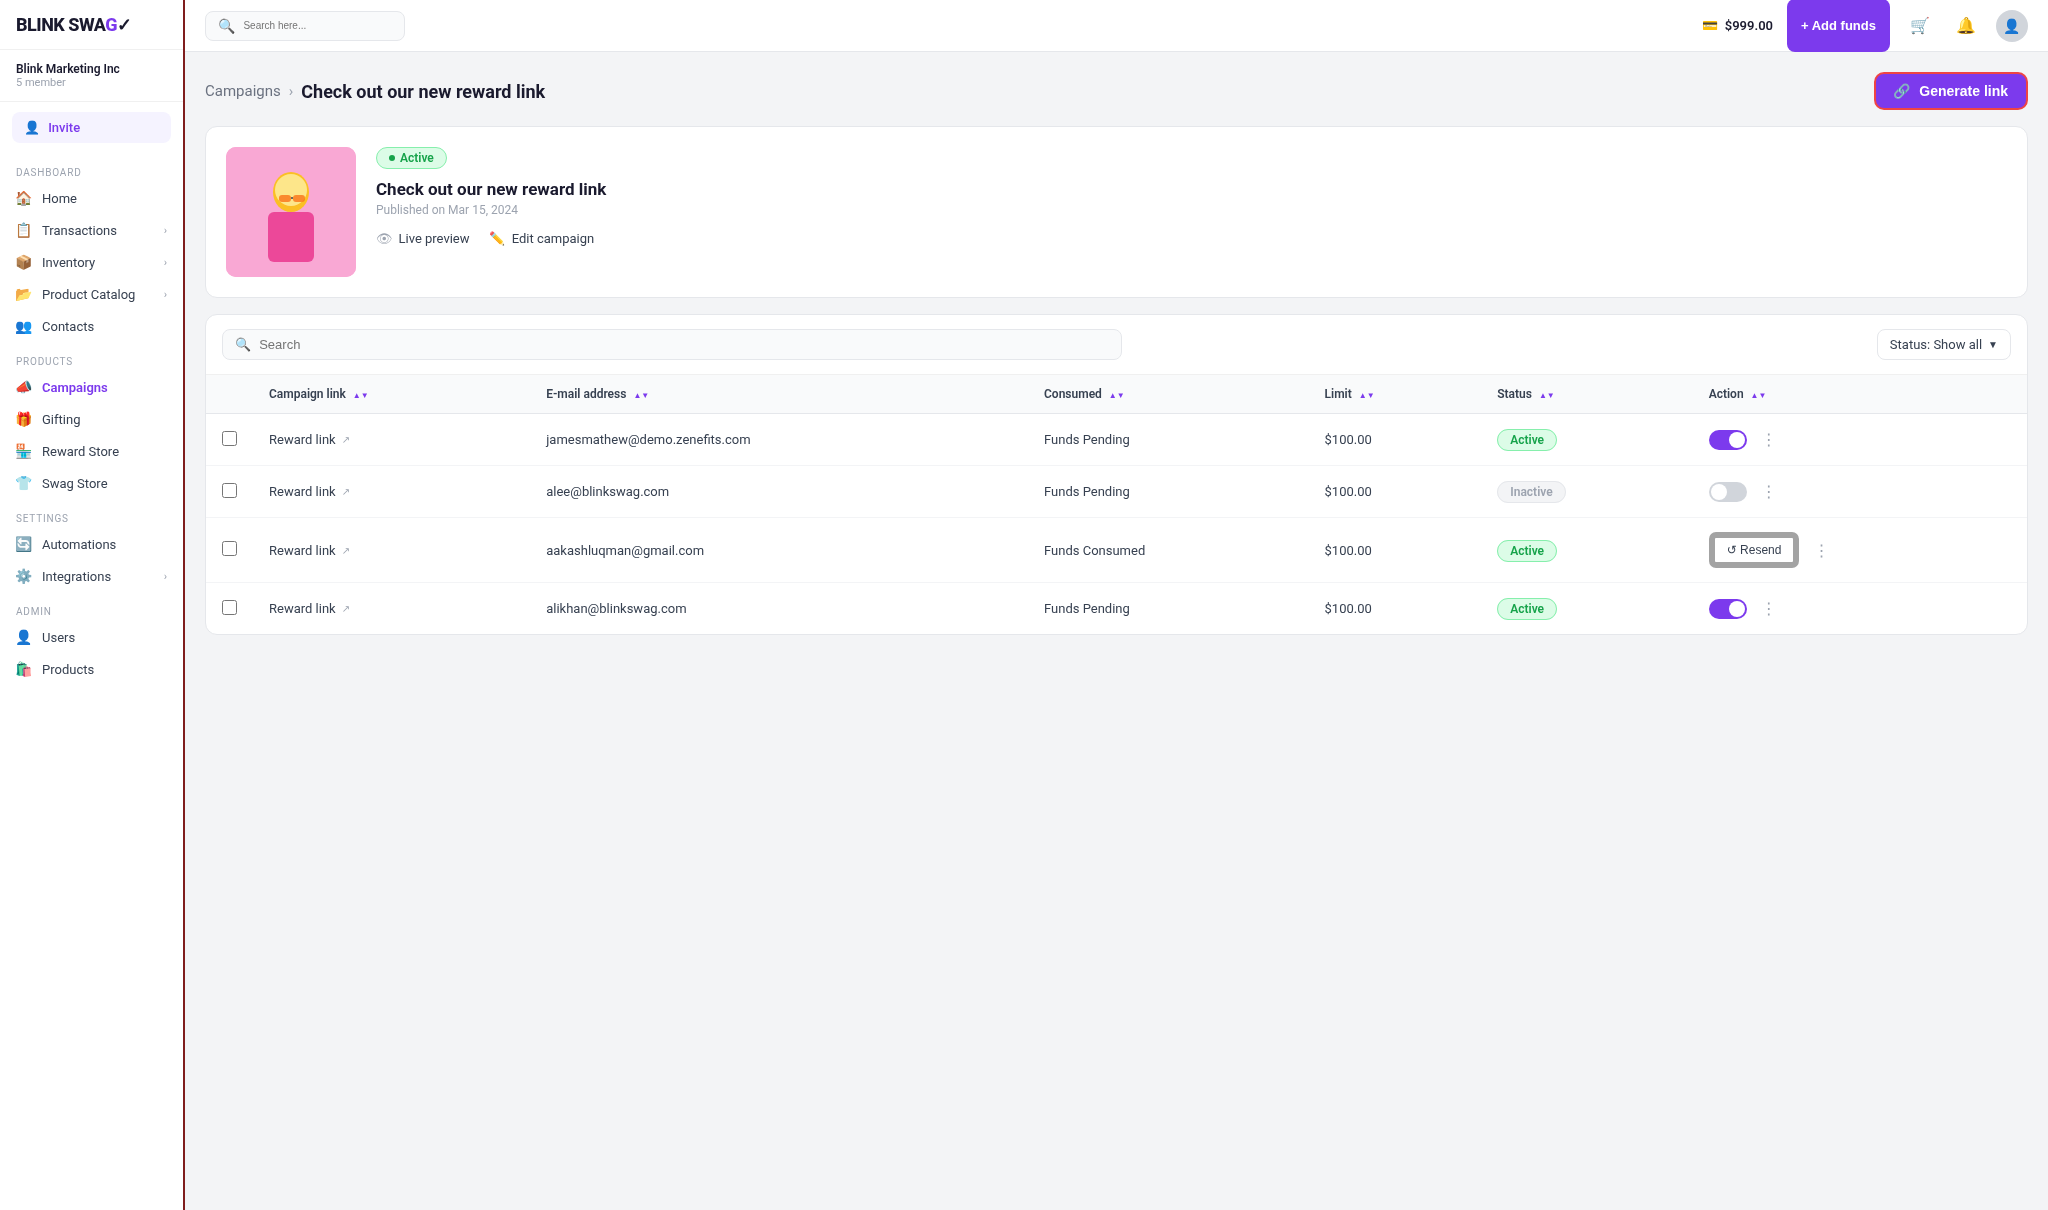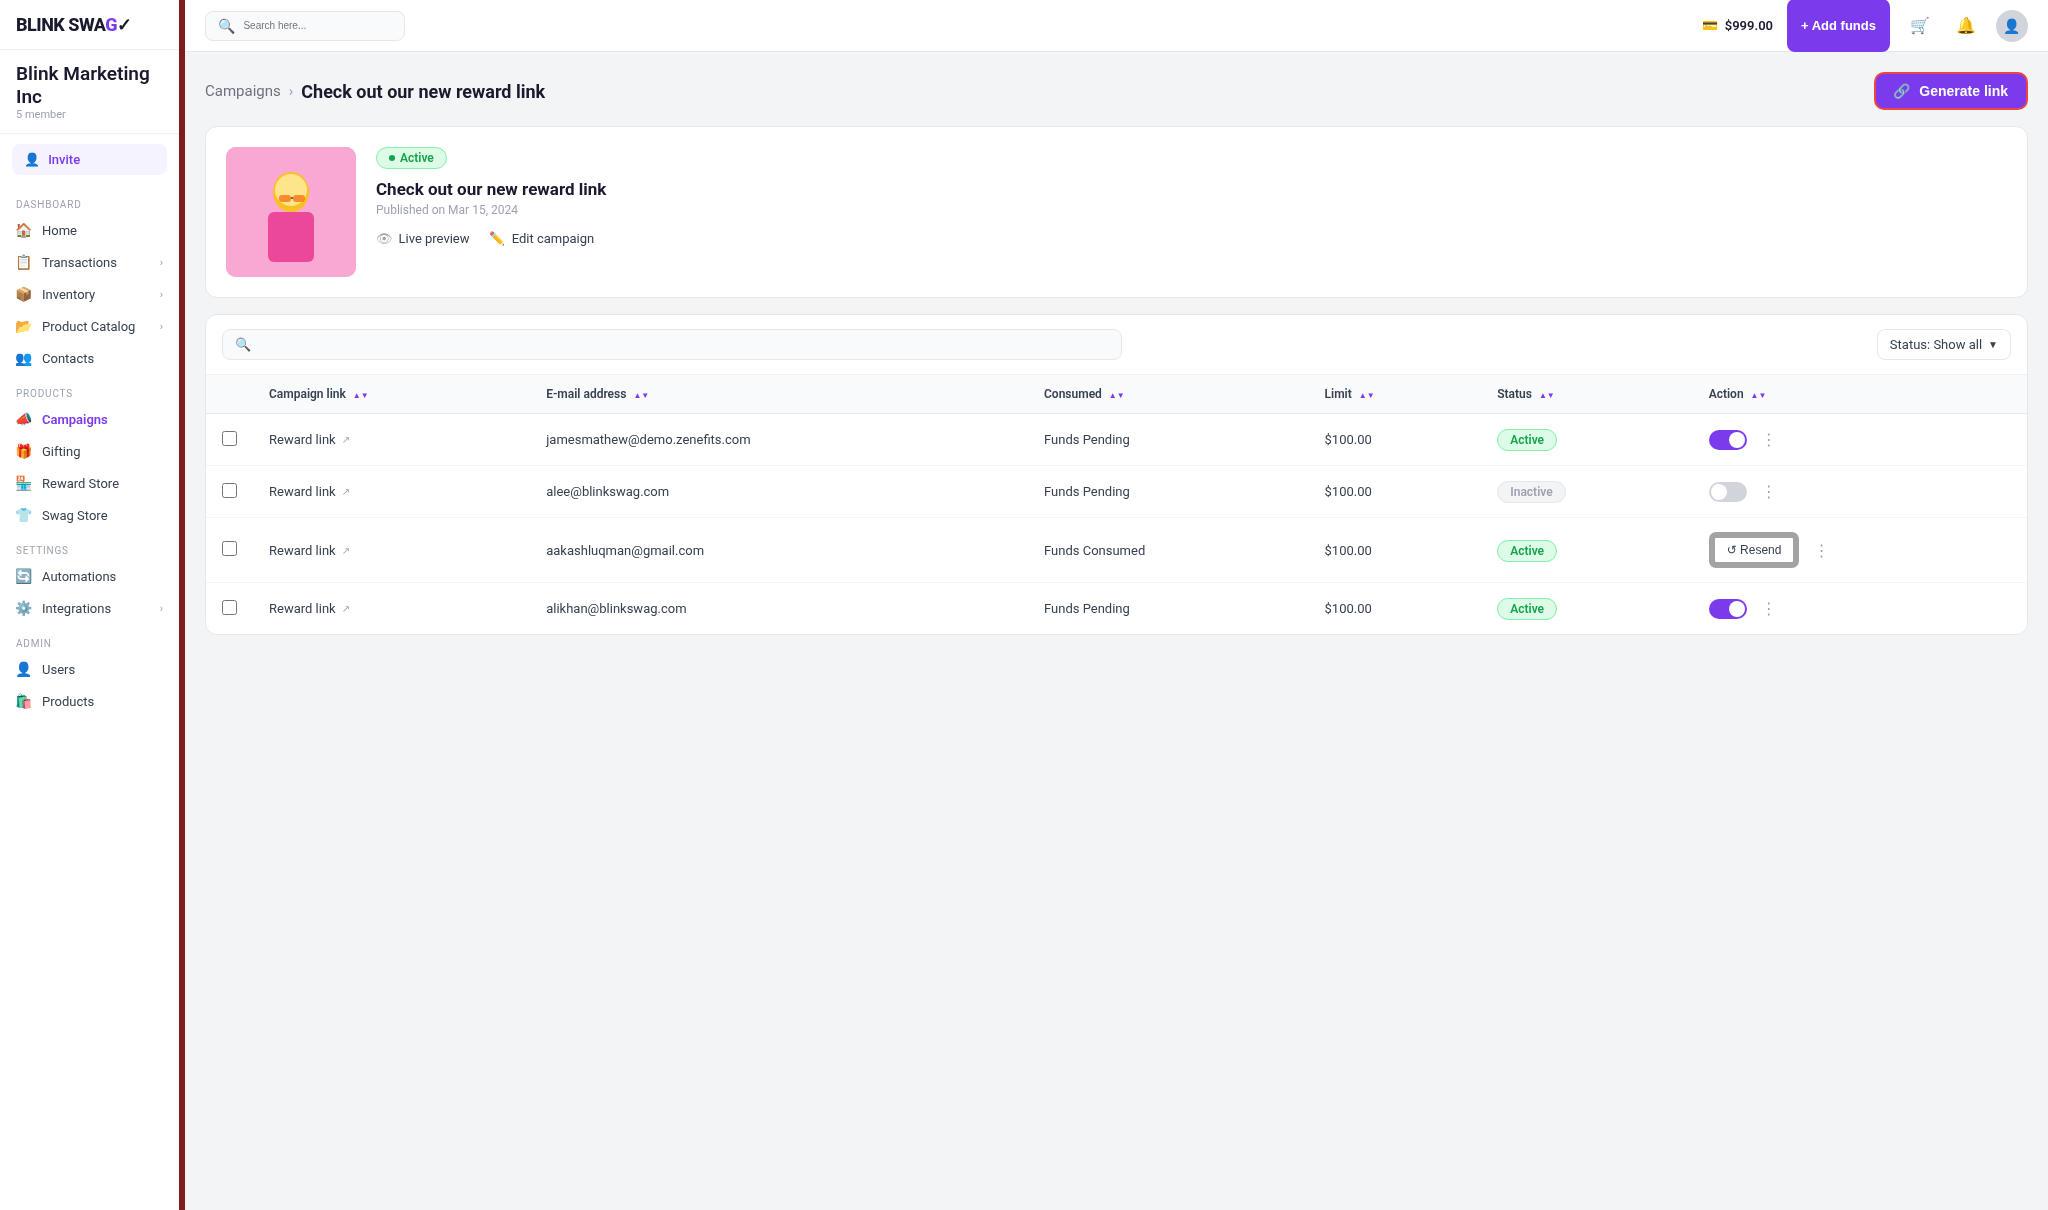--- a/index.html
+++ b/index.html
@@ -1,24 +1,24 @@
 <!DOCTYPE html>
 <html><head>
   <meta charset="utf-8">
   <style>
     * { box-sizing: border-box; margin: 0; padding: 0; }
     body { font-family: -apple-system, BlinkMacSystemFont, 'Segoe UI', Roboto, sans-serif; background: #f3f4f6; display: flex; height: 100vh; overflow: hidden; font-size: 14px; color: #1a1a2e; }
 
     
-    .sidebar { width: 185px; background: #fff; border-right: 6px solid #7f1d1d; display: flex; flex-direction: column; padding: 0; flex-shrink: 0; overflow-y: auto; }
+    .sidebar { width: 185px; background: #fff; border-right: 2px solid #7f1d1d; display: flex; flex-direction: column; padding: 0; flex-shrink: 0; overflow-y: auto; }
     .sidebar-logo { padding: 14px 16px; border-bottom: 1px solid #f0f0f0; }
     .logo-text { font-size: 18px; font-weight: 800; color: #1a1a2e; letter-spacing: -0.5px; }
     .logo-text span { color: #7c3aed; }
     .sidebar-org { padding: 12px 16px; border-bottom: 1px solid #f0f0f0; }
-    .org-name { font-weight: 600; font-size: 19px; }
+    .org-name { font-weight: 600; font-size: 12px; }
     .org-sub { font-size: 11px; color: #9ca3af; }
     .sidebar-invite { margin: 10px 12px; background: #f5f3ff; border-radius: 8px; padding: 8px 12px; display: flex; align-items: center; gap: 8px; cursor: pointer; color: #7c3aed; font-size: 13px; font-weight: 500; }
     .sidebar-section-label { padding: 14px 16px 4px; font-size: 10px; font-weight: 400; color: #9ca3af; letter-spacing: 0.08em; text-transform: uppercase; }
     .sidebar-item { display: flex; align-items: center; justify-content: space-between; padding: 8px 16px; cursor: pointer; font-size: 13px; color: #374151; border-radius: 0; transition: background 0.15s; }
     .sidebar-item.active { color: #7c3aed; font-weight: 600; }
     .sidebar-item-left { display: flex; align-items: center; gap: 10px; }
     .sidebar-icon { width: 16px; height: 16px; display: flex; align-items: center; justify-content: center; font-size: 14px; }
     .chevron { font-size: 11px; color: #9ca3af; }
 
     
@@ -261,20 +261,21 @@
             <span>Edit campaign</span>
           </div>
         </div>
       </div>
     </div>
 
     <div class="table-container">
       <div class="table-toolbar">
         <div class="table-search">
           <span style="color:#9ca3af;font-size:13px">🔍</span>
+          <input type="text" placeholder="Search" style="">
         </div>
         <div class="status-filter">
           <span>Status: Show all</span>
           <span style="font-size:10px">▼</span>
         </div>
       </div>
       <table>
         <thead>
           <tr>
             <th style="width:40px"></th>

